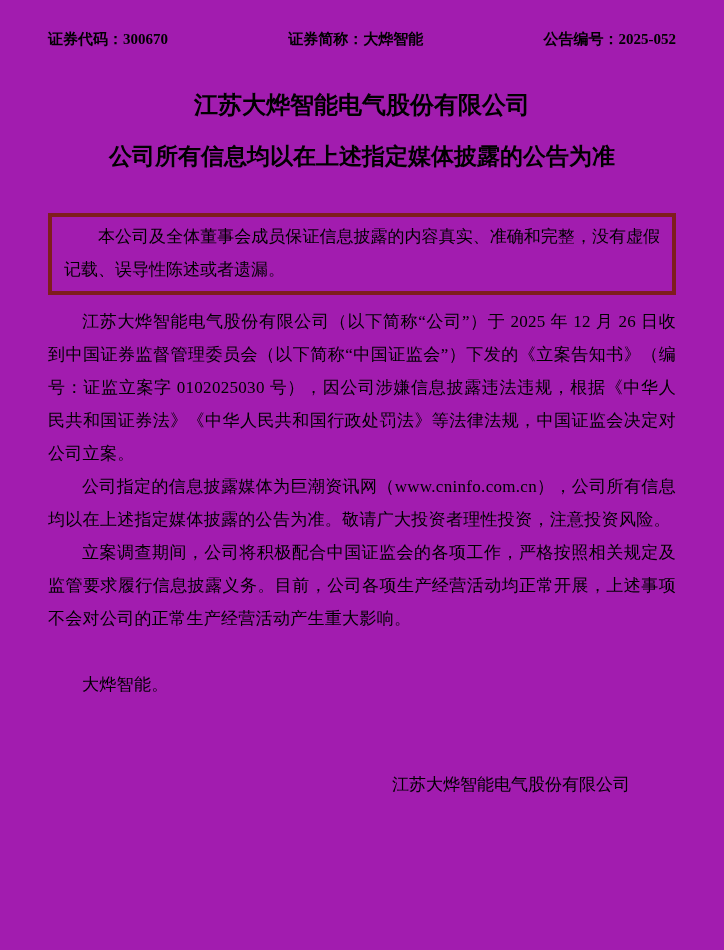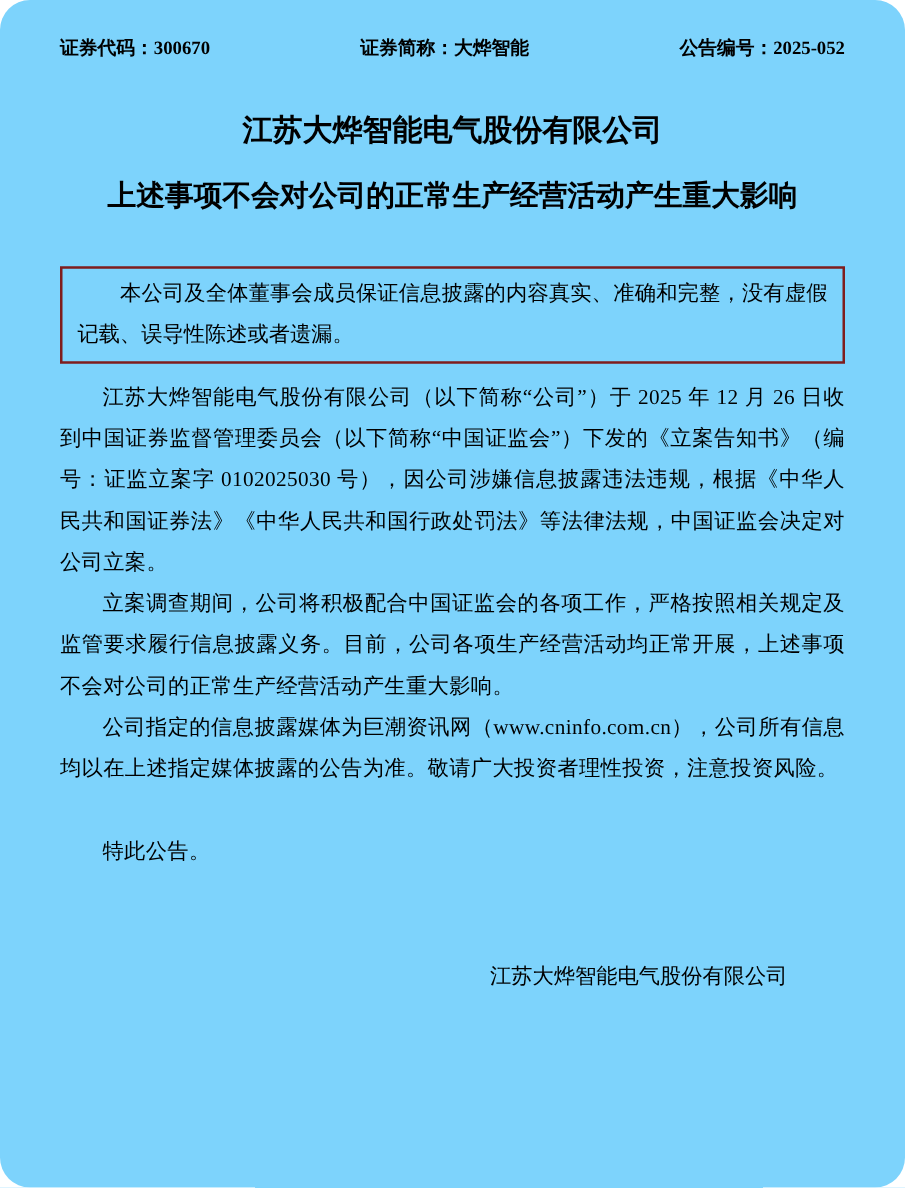--- a/index.html
+++ b/index.html
@@ -12,22 +12,21 @@
     width: 724px;
     height: 950px;
     color: #000000;
     font-family: "Liberation Serif", "DejaVu Serif", serif;
     overflow: hidden;
   }
   .page {
     width: 724px;
     height: 950px;
     padding: 30px 48px 0 48px;
-    background: #7dd3fc;
-    border-radius: 24px;
+    background: #a21caf;
   }
   .doc-header {
     display: flex;
     justify-content: space-between;
     align-items: baseline;
     font-size: 15px;
     font-weight: bold;
     line-height: 18px;
     white-space: nowrap;
   }
@@ -42,21 +41,21 @@
   .title-sub {
     margin: 22px 0 0 0;
     font-size: 23px;
     font-weight: bold;
     text-align: center;
     line-height: 29px;
     font-family: "Liberation Serif", "DejaVu Serif", serif;
   }
   .disclaimer-box {
     margin-top: 42px;
-    border: 2px solid #7f1d1d;
+    border: 4px solid #7f1d1d;
     padding: 3px 12px 5px 12px;
   }
   .disclaimer-box p {
     margin: 0;
     font-size: 17px;
     line-height: 33px;
     text-indent: 2em;
     text-align: justify;
   }
   .doc-body {
@@ -89,30 +88,30 @@
 
 <div class="page">
 
   <div class="doc-header">
     <span>证券代码：300670</span>
     <span>证券简称：大烨智能</span>
     <span>公告编号：2025-052</span>
   </div>
 
   <h1 class="title-main">江苏大烨智能电气股份有限公司</h1>
-  <h2 class="title-sub">上述事项不会对公司的正常生产经营活动产生重大影响</h2>
+  <h2 class="title-sub">公司所有信息均以在上述指定媒体披露的公告为准</h2>
 
   <div class="disclaimer-box">
     <p>本公司及全体董事会成员保证信息披露的内容真实、准确和完整，没有虚假记载、误导性陈述或者遗漏。</p>
   </div>
 
   <div class="doc-body">
     <p class="para">江苏大烨智能电气股份有限公司（以下简称“公司”）于 2025 年 12 月 26 日收到中国证券监督管理委员会（以下简称“中国证监会”）下发的《立案告知书》（编号：证监立案字 0102025030 号），因公司涉嫌信息披露违法违规，根据《中华人民共和国证券法》《中华人民共和国行政处罚法》等法律法规，中国证监会决定对公司立案。</p>
+    <p class="para">公司指定的信息披露媒体为巨潮资讯网（www.cninfo.com.cn），公司所有信息均以在上述指定媒体披露的公告为准。敬请广大投资者理性投资，注意投资风险。</p>
     <p class="para">立案调查期间，公司将积极配合中国证监会的各项工作，严格按照相关规定及监管要求履行信息披露义务。目前，公司各项生产经营活动均正常开展，上述事项不会对公司的正常生产经营活动产生重大影响。</p>
-    <p class="para">公司指定的信息披露媒体为巨潮资讯网（www.cninfo.com.cn），公司所有信息均以在上述指定媒体披露的公告为准。敬请广大投资者理性投资，注意投资风险。</p>
-    <p class="para closing">特此公告。</p>
+    <p class="para closing">大烨智能。</p>
   </div>
 
   <div class="signature">
     <div>江苏大烨智能电气股份有限公司</div>
   </div>
 
 </div>
 
 </body></html>

